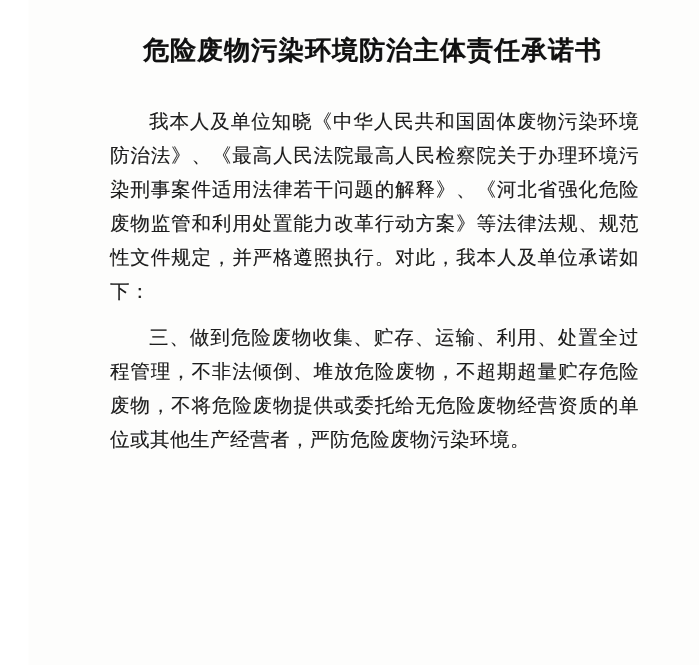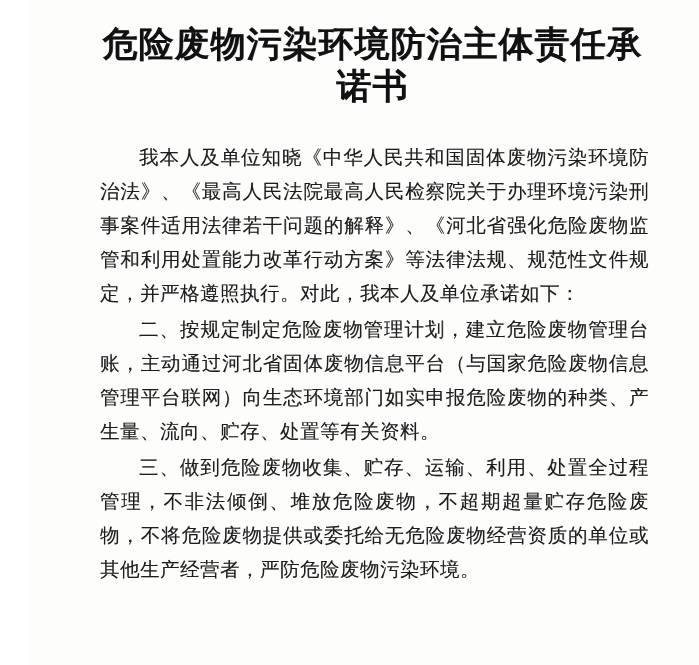--- a/index.html
+++ b/index.html
@@ -12,52 +12,51 @@
     width: 699px;
     height: 665px;
     margin: 0 auto;
     overflow: hidden;
     
     background: linear-gradient(90deg, #ffffff 0px, #ffffff 28px, #fdfdfc 29px, #fdfdfc 100%);
     font-family: "Liberation Serif", "DejaVu Serif", serif;
     color: #1d1d1d;
   }
   .doc-title {
-    margin: 8px;
+    margin: 14px;
     padding-top: 16px;
     margin-left: 90px;
     width: 565px;
     text-align: center;
-    font-size: 35px;
+    font-size: 26px;
     line-height: 42px;
     font-weight: bold;
     letter-spacing: 1px;
     color: #111111;
     
     text-shadow: 0.4px 0.4px 0.6px rgba(0,0,0,0.45);
   }
   .doc-body {
     margin: 33px 48px 0 98px;
     width: 553px;
   }
   .para {
-    margin: 2px;
+    margin: 12px;
     font-size: 19.5px;
     line-height: 34px;
     text-indent: 2em;
     text-align: justify;
     text-justify: inter-ideograph;
     letter-spacing: 0.5px;
     color: #1d1d1d;
     text-shadow: 0.3px 0.3px 0.4px rgba(0,0,0,0.35);
   }
 </style>
 </head>
 <body>
 
 <div class="page">
   <h1 class="doc-title">危险废物污染环境防治主体责任承诺书</h1>
   <div class="doc-body">
       <p class="para">我本人及单位知晓《中华人民共和国固体废物污染环境防治法》、《最高人民法院最高人民检察院关于办理环境污染刑事案件适用法律若干问题的解释》、《河北省强化危险废物监管和利用处置能力改革行动方案》等法律法规、规范性文件规定，并严格遵照执行。对此，我本人及单位承诺如下：</p>
-      <p class="para">二、按规定制定危险废物管理计划，建立危险废物管理台账，主动通过河北省固体废物信息平台（与国家危险废物信息管理平台联网）向生态环境部门如实申报危险废物的种类、产生量、流向、贮存、处置等有关资料。</p>
       <p class="para">三、做到危险废物收集、贮存、运输、利用、处置全过程管理，不非法倾倒、堆放危险废物，不超期超量贮存危险废物，不将危险废物提供或委托给无危险废物经营资质的单位或其他生产经营者，严防危险废物污染环境。</p>
     </div>
 </div>
 
 </body></html>

